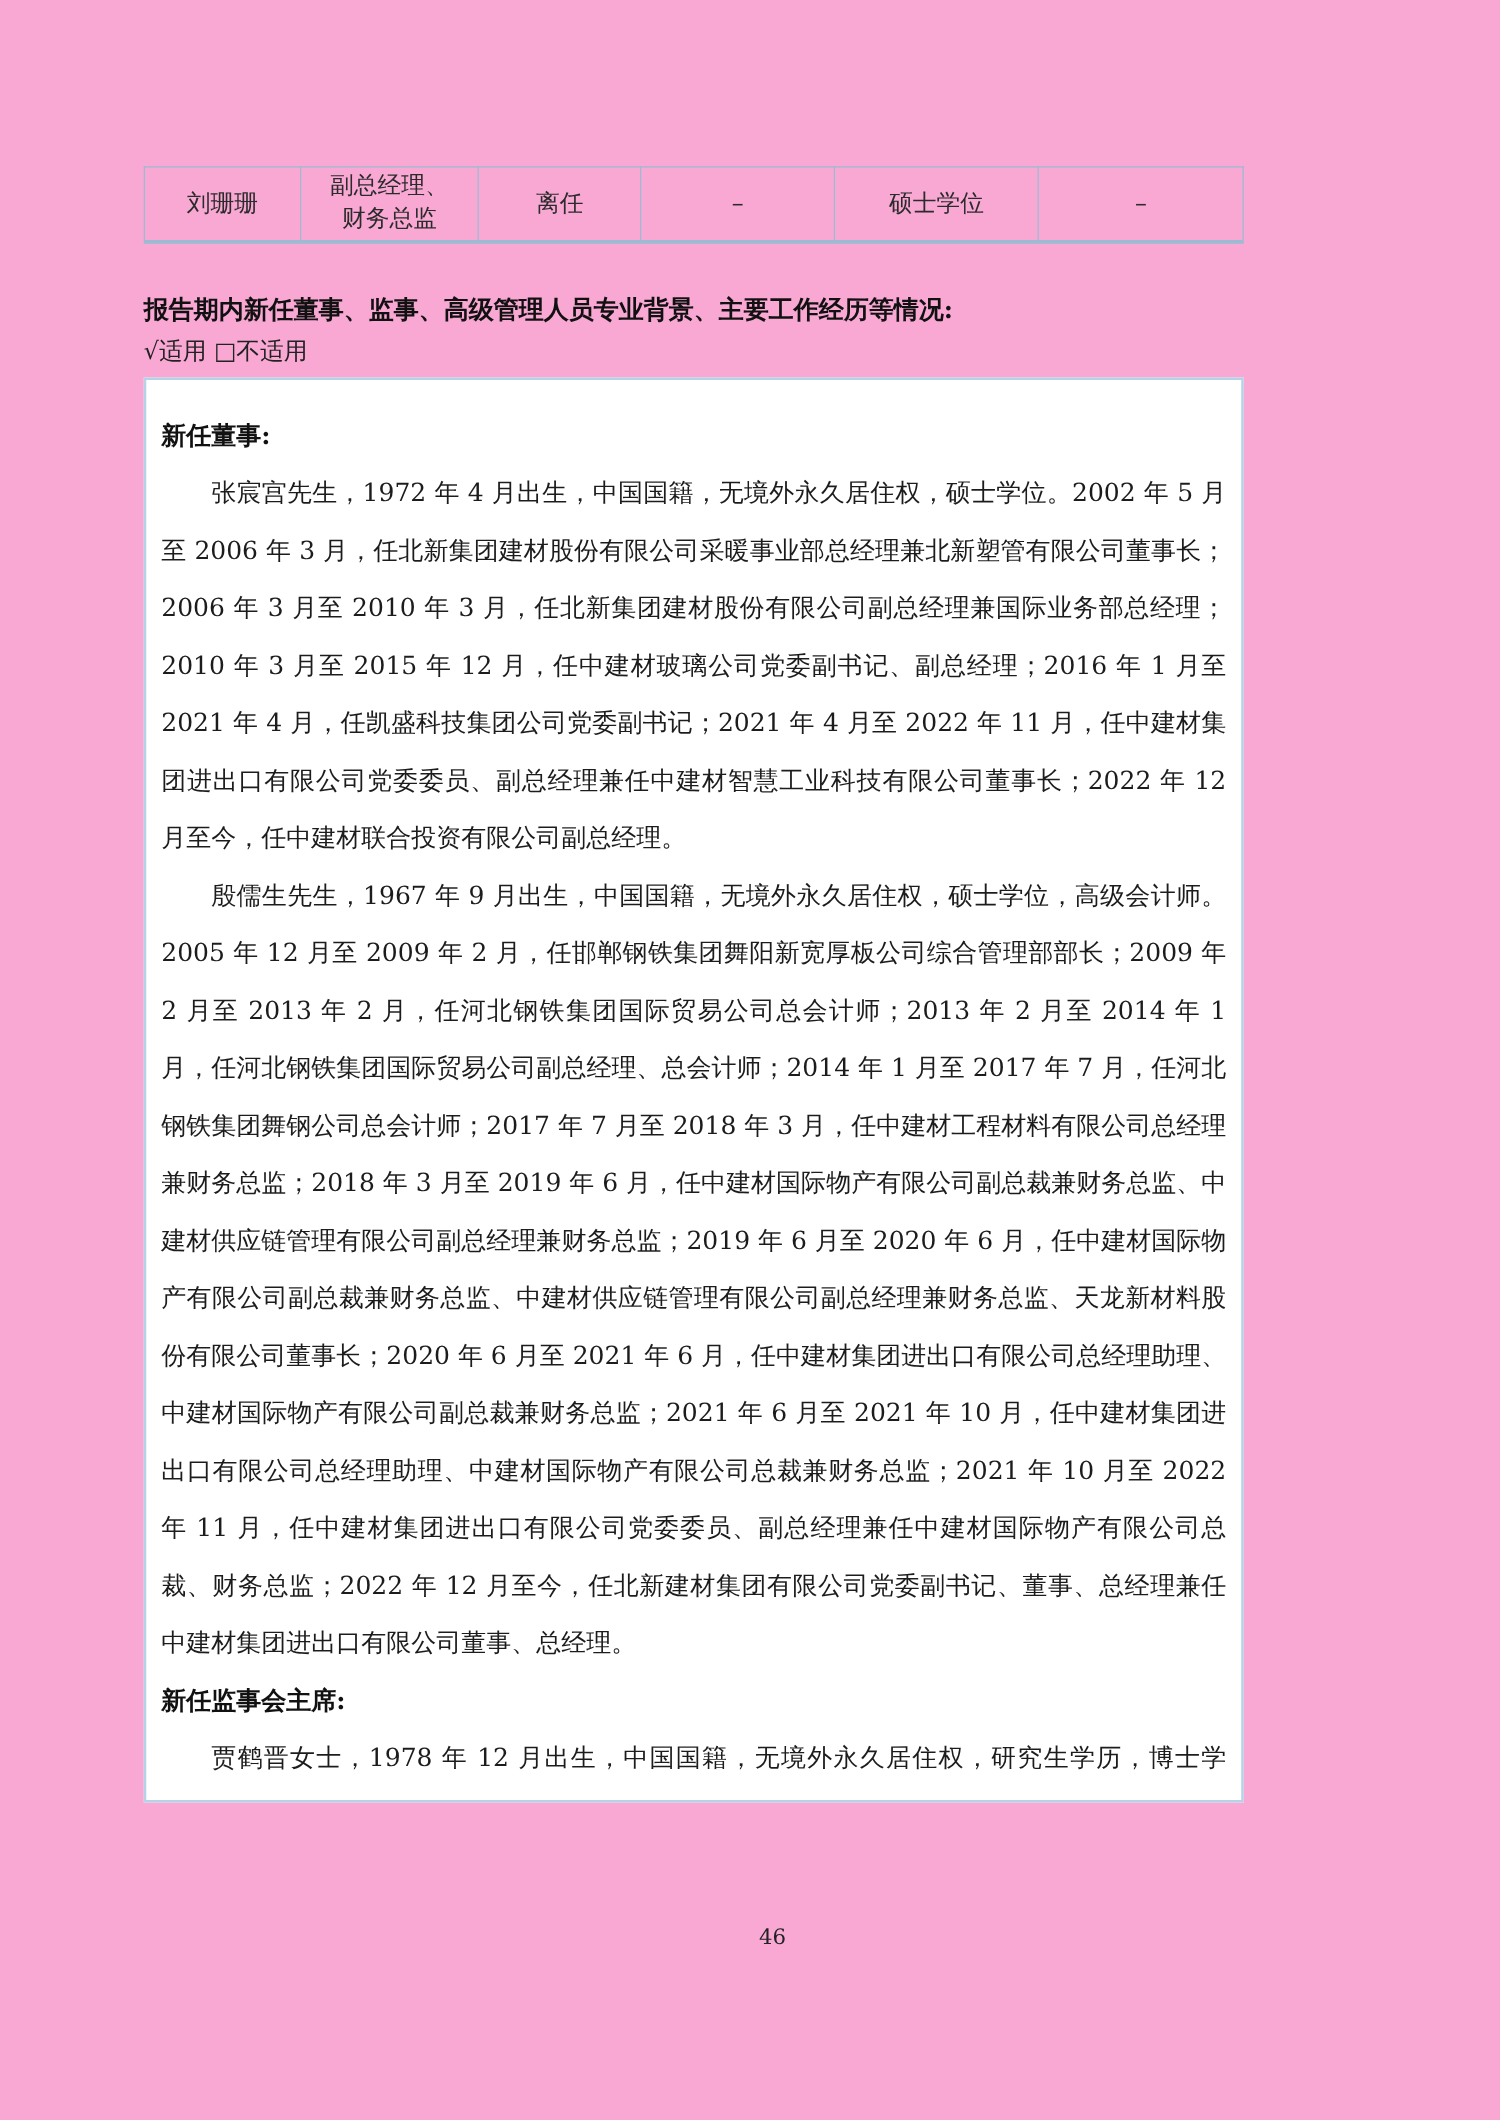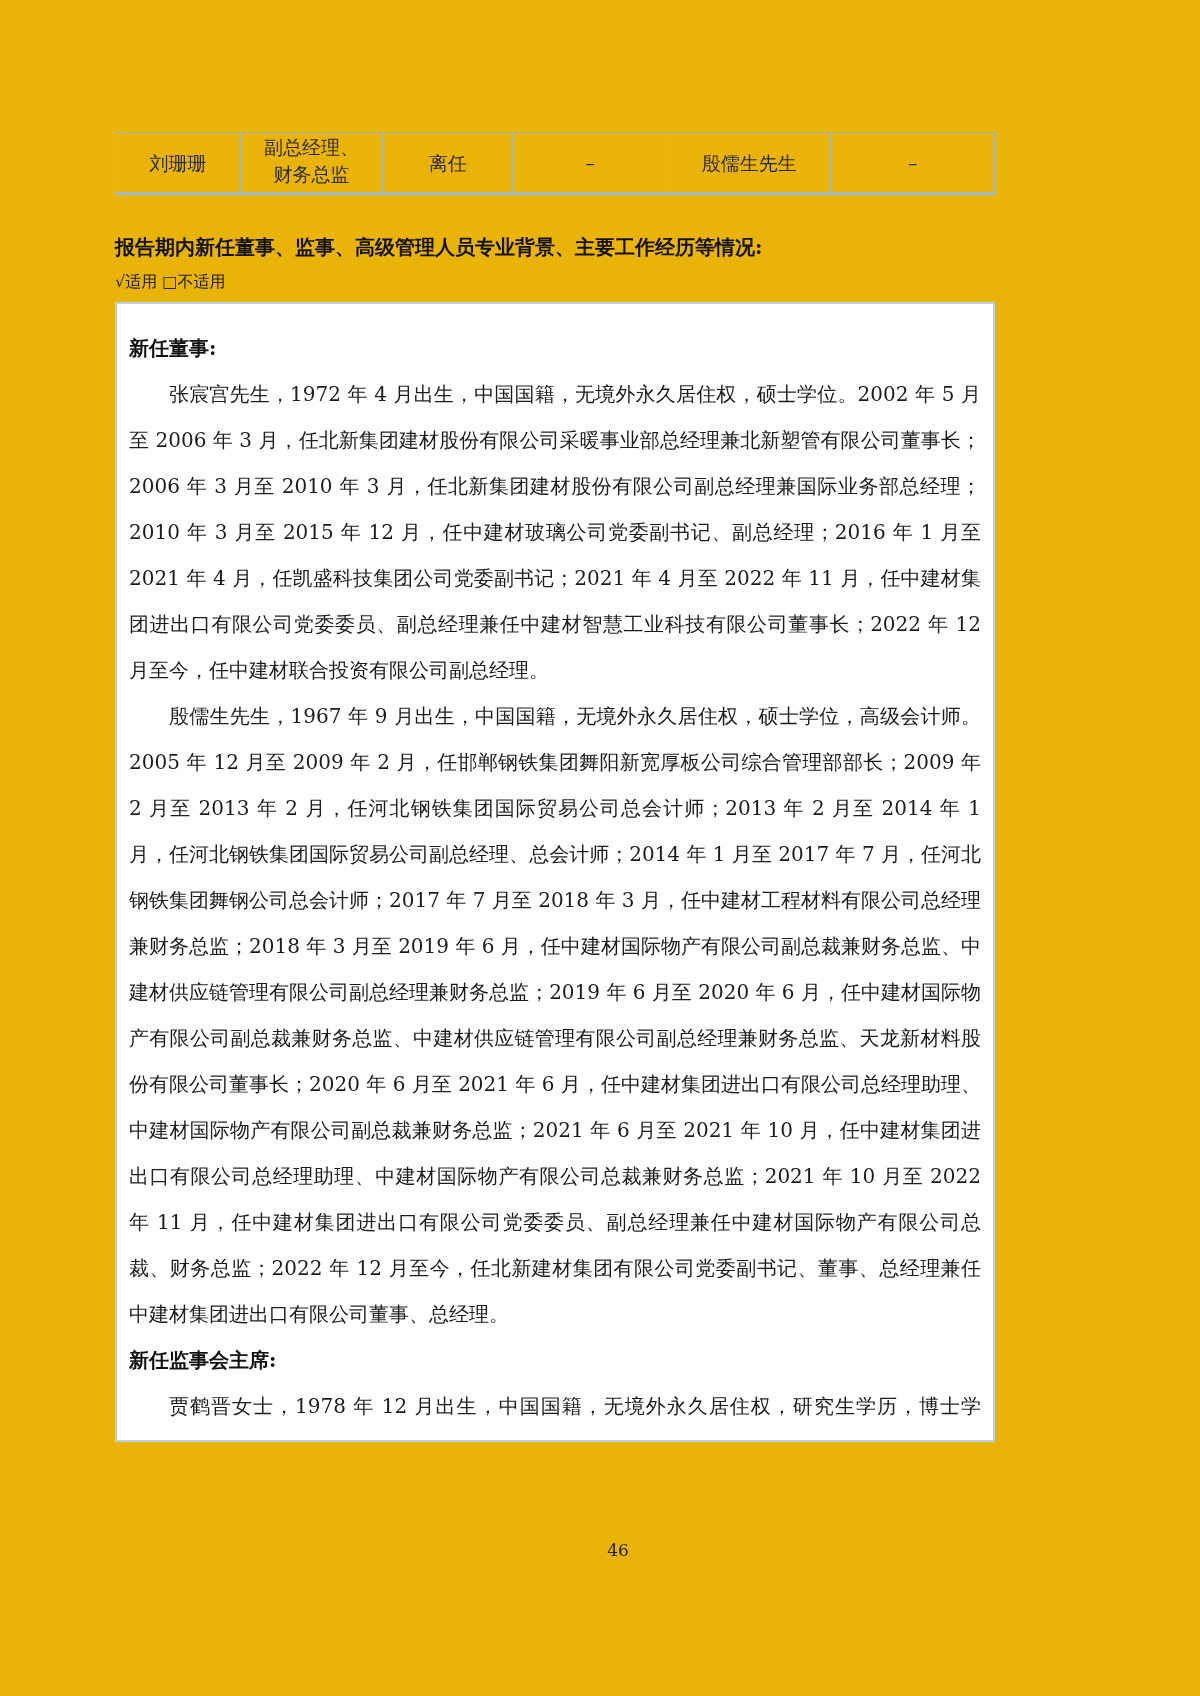--- a/index.html
+++ b/index.html
@@ -4,21 +4,21 @@
 <style>
   html, body {
     margin: 0;
     padding: 0;
     background: #ffffff;
   }
   .page {
     position: relative;
     width: 1200px;
     height: 1696px;
-    background: #eab308;
+    background: #f9a8d4;
     font-family: "DejaVu Serif", "Liberation Serif", serif;
     color: #1c1c1c;
     overflow: hidden;
   }
   .content {
     position: absolute;
     left: 115px;
     top: 133px;
     width: 880px;
   }
@@ -50,21 +50,21 @@
   
   .heading {
     margin-top: 39px;
     font-size: 20px;
     font-weight: bold;
     color: #111111;
     line-height: 26px;
   }
   .applicability {
     margin-top: 9px;
-    font-size: 16px;
+    font-size: 19px;
     color: #222222;
     line-height: 25px;
   }
   
   .doc-box {
     margin-top: 8px;
     border: 2px solid #b5d2e7;
     padding: 21px 12px 8px 12px;
     box-sizing: border-box;
     height: 1140px;
@@ -103,21 +103,21 @@
 <div class="page">
   <div class="content">
 
     <table class="officer-table">
       <tbody>
         <tr>
           <td class="col1">刘珊珊</td>
           <td class="col2">副总经理、财务总监</td>
           <td class="col3">离任</td>
           <td class="col4">–</td>
-          <td class="col5">殷儒生先生</td>
+          <td class="col5">硕士学位</td>
           <td class="col6">–</td>
         </tr>
       </tbody>
     </table>
 
     <div class="heading">报告期内新任董事、监事、高级管理人员专业背景、主要工作经历等情况:</div>
 
     <div class="applicability">√适用 □不适用</div>
 
     <div class="doc-box">

